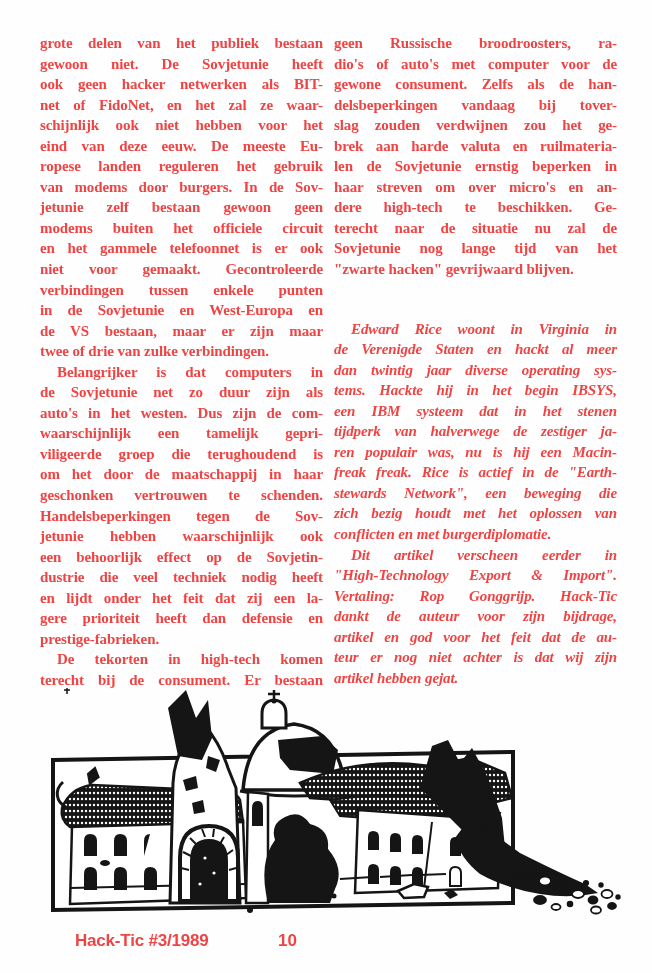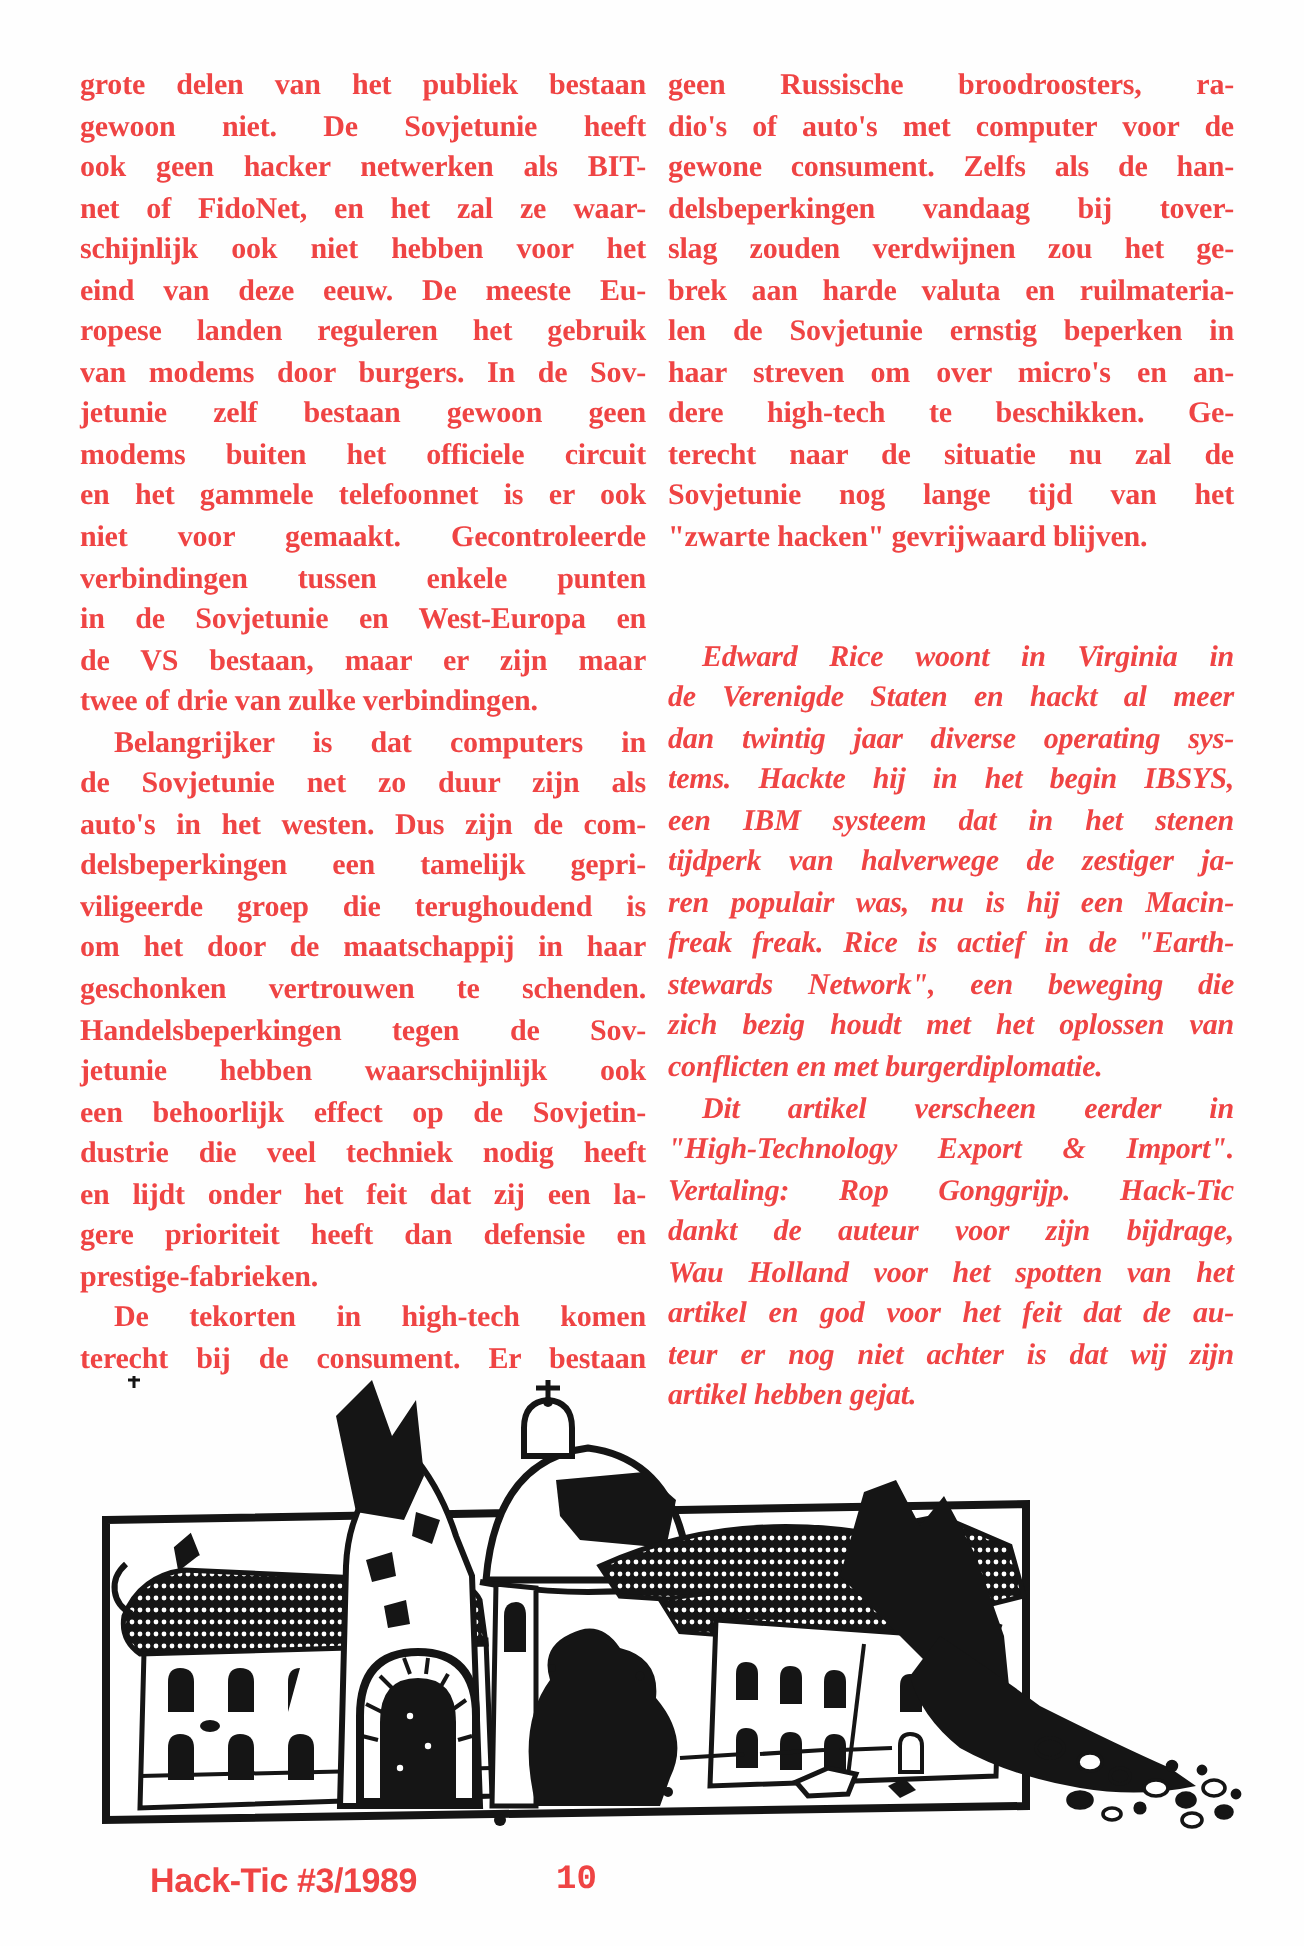--- a/index.html
+++ b/index.html
@@ -12,21 +12,21 @@
   .para.gap{margin-top:39px;}
   .line{height:20.55px;line-height:20.55px;font-size:15px;font-weight:700;
         text-align:justify;text-align-last:justify;white-space:nowrap;overflow:visible;
         letter-spacing:-0.1px;}
   .line.last{text-align-last:left;}
   .para.indent .line:first-child{padding-left:17px;}
   .para.bio .line{font-style:italic;}
   .illustration{position:absolute;left:0;top:688px;width:652px;height:247px;}
   .footer-issue{position:absolute;left:55px;top:931px;font-family:"Liberation Sans",sans-serif;
         font-size:17px;font-weight:700;letter-spacing:-0.2px;margin-left:20px;}
-  .footer-page{position:absolute;left:278px;top:931px;font-family:Liberation Mono, monospace;
+  .footer-page{position:absolute;left:278px;top:931px;font-family:Liberation Sans, sans-serif;
         font-size:17px;font-weight:700;}
 </style>
 </head>
 <body>
 
 <div class="page">
 
   <div class="column col-left">
       <div class="para">
         <div class="line">grote delen van het publiek bestaan</div>
@@ -43,21 +43,21 @@
         <div class="line">niet voor gemaakt. Gecontroleerde</div>
         <div class="line">verbindingen tussen enkele punten</div>
         <div class="line">in de Sovjetunie en West-Europa en</div>
         <div class="line">de VS bestaan, maar er zijn maar</div>
         <div class="line last">twee of drie van zulke verbindingen.</div>
       </div>
       <div class="para indent">
         <div class="line">Belangrijker is dat computers in</div>
         <div class="line">de Sovjetunie net zo duur zijn als</div>
         <div class="line">auto's in het westen. Dus zijn de com-</div>
-        <div class="line">delsbeperkingen een tamelijk gepri-</div>
+        <div class="line">waarschijnlijk een tamelijk gepri-</div>
         <div class="line">viligeerde groep die terughoudend is</div>
         <div class="line">om het door de maatschappij in haar</div>
         <div class="line">geschonken vertrouwen te schenden.</div>
         <div class="line">Handelsbeperkingen tegen de Sov-</div>
         <div class="line">jetunie hebben waarschijnlijk ook</div>
         <div class="line">een behoorlijk effect op de Sovjetin-</div>
         <div class="line">dustrie die veel techniek nodig heeft</div>
         <div class="line">en lijdt onder het feit dat zij een la-</div>
         <div class="line">gere prioriteit heeft dan defensie en</div>
         <div class="line last">prestige-fabrieken.</div>
@@ -94,21 +94,20 @@
         <div class="line">freak freak. Rice is actief in de "Earth-</div>
         <div class="line">stewards Network", een beweging die</div>
         <div class="line">zich bezig houdt met het oplossen van</div>
         <div class="line last">conflicten en met burgerdiplomatie.</div>
       </div>
       <div class="para bio indent">
         <div class="line">Dit artikel verscheen eerder in</div>
         <div class="line">"High-Technology Export &amp; Import".</div>
         <div class="line">Vertaling: Rop Gonggrijp. Hack-Tic</div>
         <div class="line">dankt de auteur voor zijn bijdrage,</div>
-        <div class="line">Wau Holland voor het spotten van het</div>
         <div class="line">artikel en god voor het feit dat de au-</div>
         <div class="line">teur er nog niet achter is dat wij zijn</div>
         <div class="line last">artikel hebben gejat.</div>
       </div>
     </div>
 
   <div class="illustration">
     <svg width="652" height="247" viewBox="0 0 652 247" xmlns="http://www.w3.org/2000/svg">
       <defs>
         <pattern id="roofTex" width="8" height="6" patternUnits="userSpaceOnUse">

